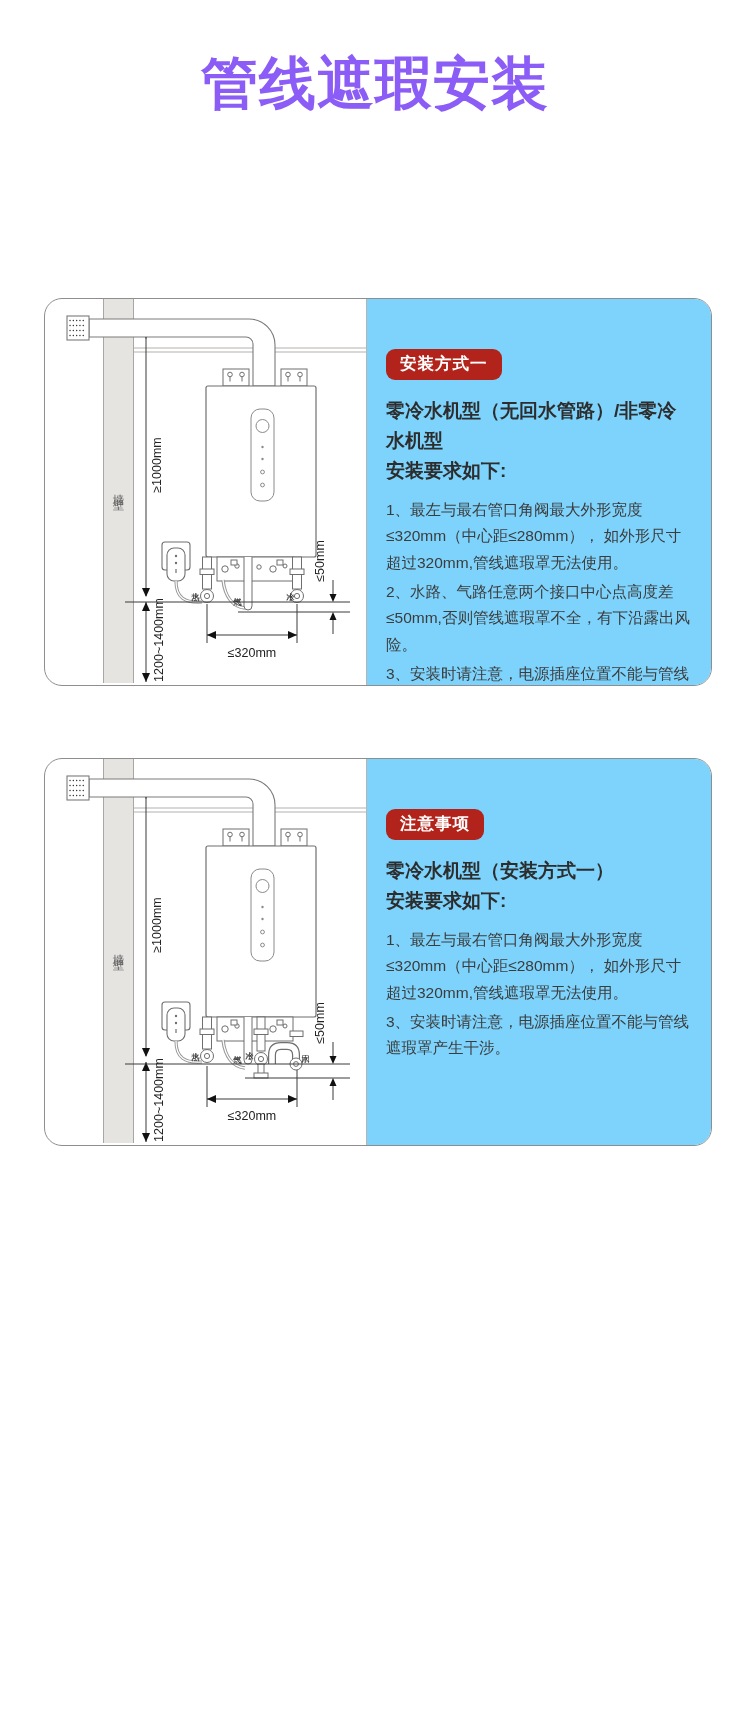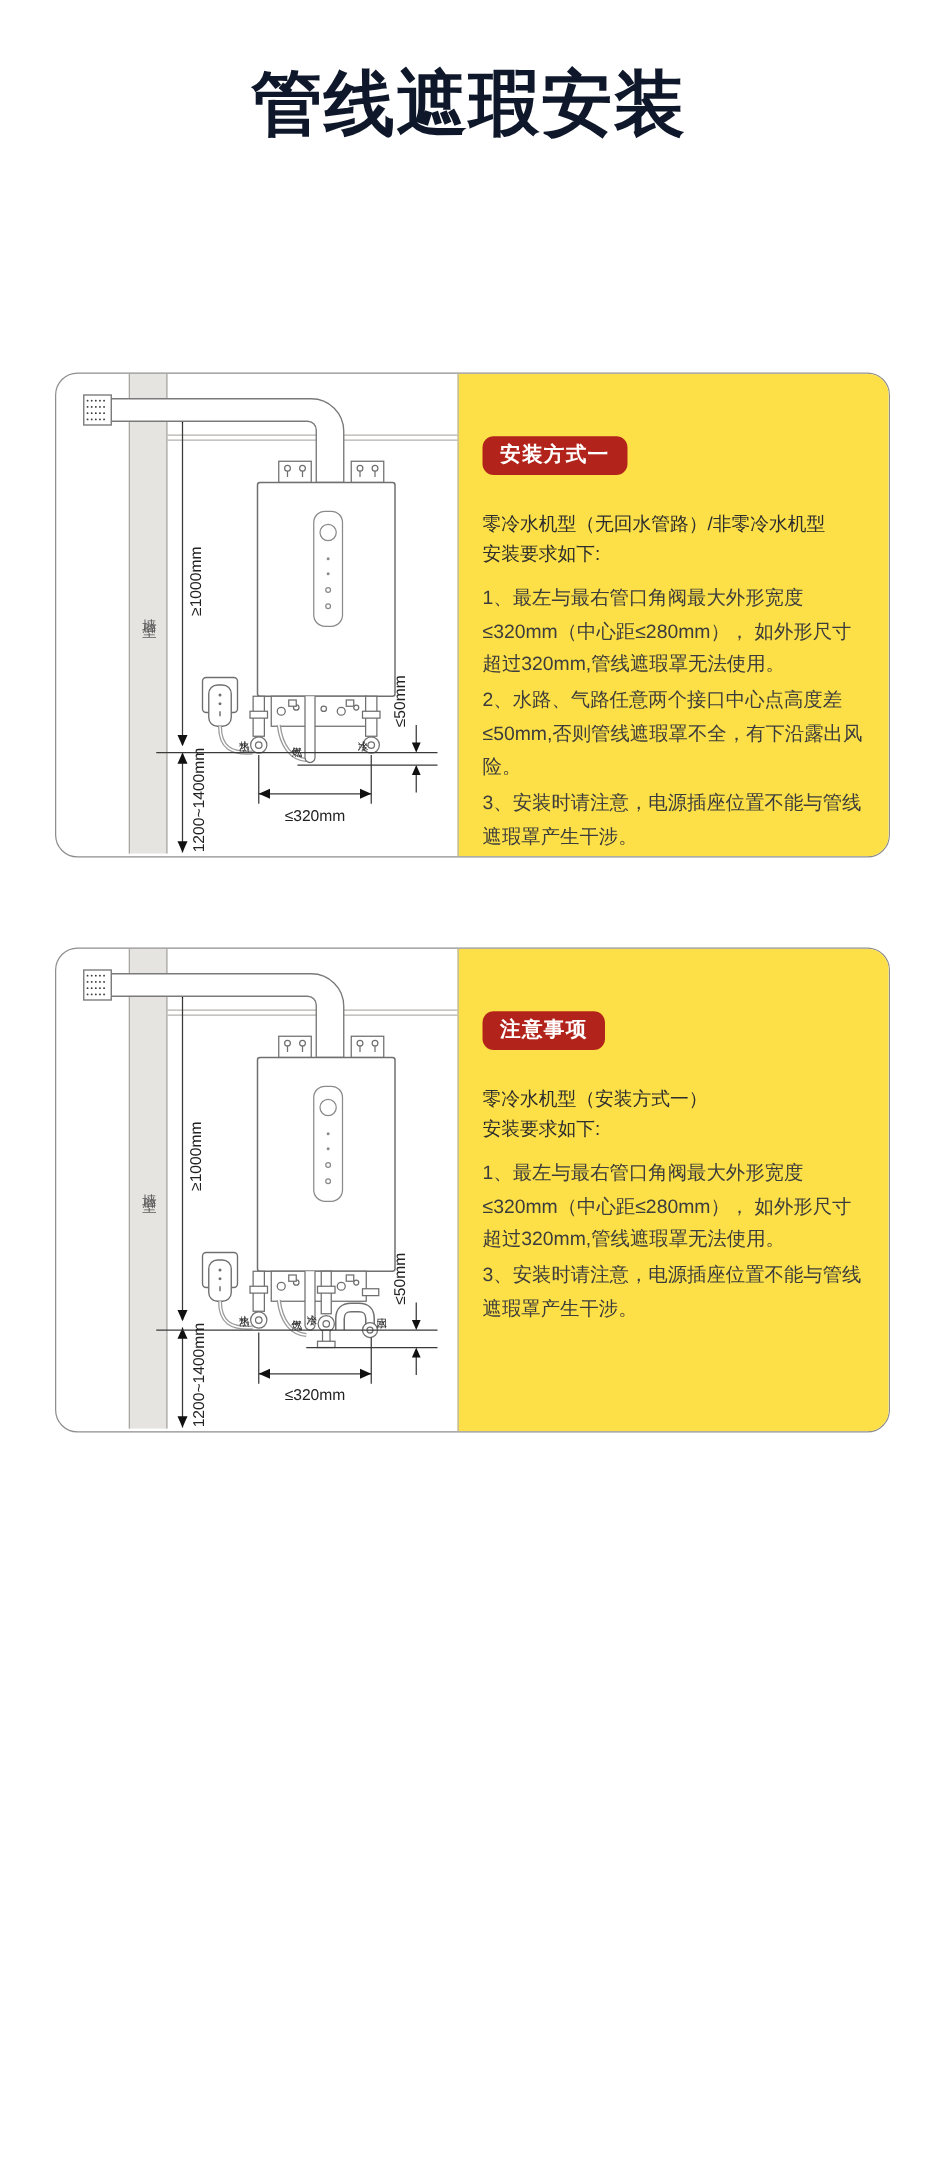--- a/index.html
+++ b/index.html
@@ -1,40 +1,40 @@
 <!DOCTYPE html>
 <html><head>
 <meta charset="utf-8">
 <style>
   html,body{margin:0;padding:0;background:#fff;}
   .page{position:relative;width:750px;height:1728px;background:#fff;overflow:hidden;
         font-family:"Liberation Sans",sans-serif;}
   
   .title-block{position:absolute;top:50px;left:0;width:750px;text-align:center;
                font-weight:700;line-height:1.18;}
-  .title-line{font-size:57px;color:#0f172a;letter-spacing:1px;}
+  .title-line{font-size:57px;color:#8b5cf6;letter-spacing:1px;}
   
   .panel{position:absolute;left:44px;width:666px;height:386px;border:1px solid #8e8e8e;
          border-radius:18px;background:#fff;overflow:hidden;}
   .panel-1{top:298px;}
   .panel-2{top:758px;}
   .diagram{position:absolute;left:0;top:0;width:322px;height:384px;}
   .diagram svg{position:absolute;left:0;top:0;}
   .dlabel{position:absolute;transform:translate(-50%,-50%);white-space:nowrap;color:#2e2e2e;}
   .rot{transform:translate(-50%,-50%) rotate(-90deg);}
   .wall-label{writing-mode:vertical-rl;text-orientation:upright;font-size:11.5px;
               letter-spacing:4px;color:#585858;}
   .dim-text{font-size:12.5px;color:#222;}
   .port-label{writing-mode:vertical-rl;text-orientation:upright;font-size:8.5px;
               letter-spacing:0;color:#333;}
-  .content{position:absolute;left:321px;top:0;right:0;bottom:0;background:#fde047;
+  .content{position:absolute;left:321px;top:0;right:0;bottom:0;background:#7dd3fc;
            border-left:1px solid #b7b5b1;padding:50px 16px 0 19px;box-sizing:border-box;}
   .badge{display:inline-block;background:#b2241b;color:#fff;font-size:16.5px;font-weight:700;
          padding:4px 14px 5px;border-radius:9px;letter-spacing:1px;}
-  .heading{margin-top:28px;font-size:15px;font-weight:400;color:#2d2d2d;line-height:1.58;}
+  .heading{margin-top:16px;font-size:19px;font-weight:700;color:#2d2d2d;line-height:1.58;}
   .items{margin-top:11px;}
   .items p{margin:0 0 3px;font-size:15.5px;color:#3c3c3c;line-height:1.7;}
 </style>
 </head>
 <body>
 
 <div class="page">
 
   <div class="title-block">
     <div class="title-line">管线遮瑕安装</div>

